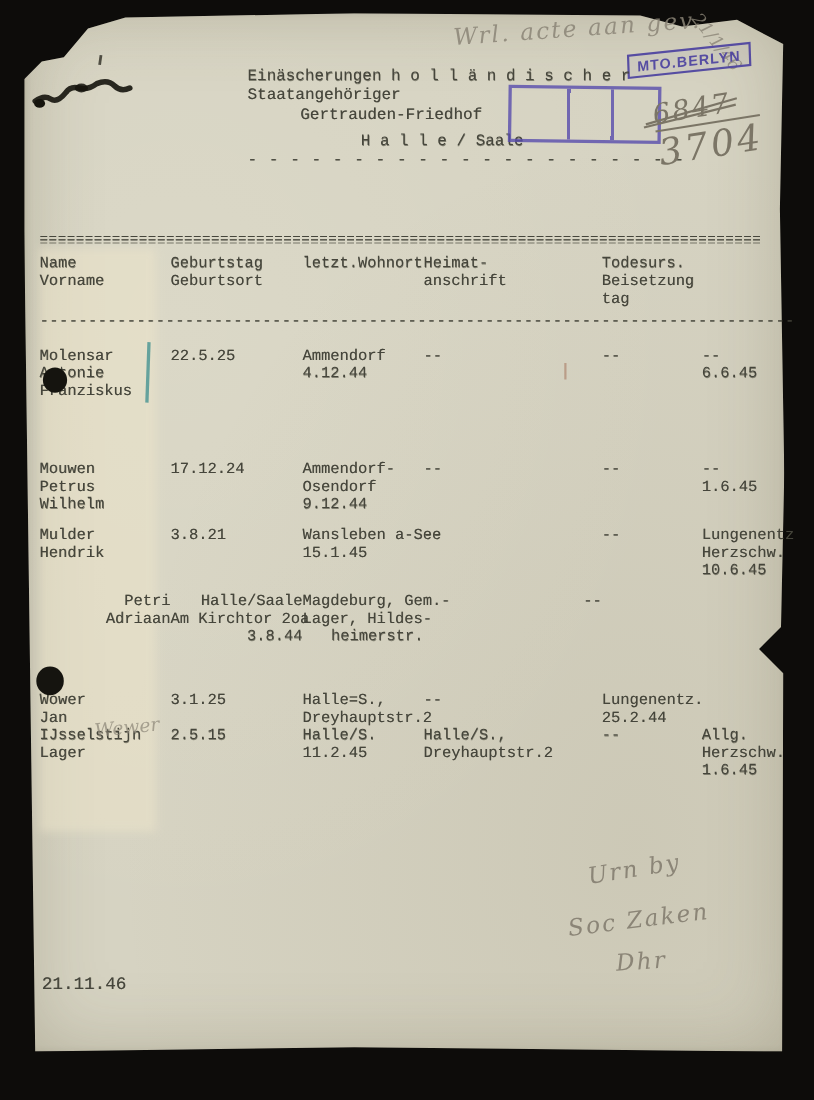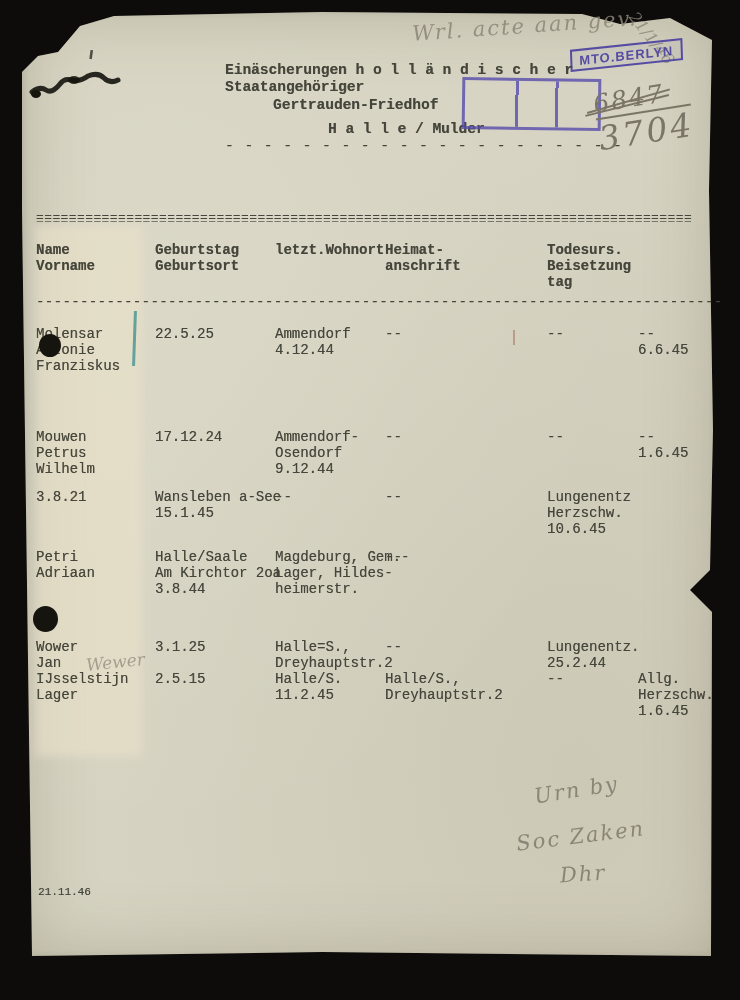--- a/index.html
+++ b/index.html
@@ -23,34 +23,34 @@
   .light-strip{
     position:absolute;left:36px;top:226px;width:106px;height:530px;
     background:#ece4ca;opacity:.55;filter:blur(4px);
   }
 
   
   .typed{color:#45453b;text-shadow:.3px .4px .5px rgba(58,58,46,.55);}
   .abs{position:absolute;}
 
   .hdr-line{font-size:14.5px;line-height:17px;white-space:pre;}
-  .hdr-b{font-weight:bold;}
+  .hdr-b{font-weight:normal;}
 
   
   .table{position:absolute;left:36px;top:210px;width:684px;font-size:14px;line-height:16px;}
   .rule{white-space:pre;overflow:hidden;letter-spacing:.4px;color:#45453b;}
   .rule-eq{text-shadow:0 3px 0 rgba(69,69,59,.65);height:12px;font-size:13px;}
   .rule-dash{margin-top:4px;height:14px;}
   .grid{display:grid;grid-template-columns:119px 120px 110px 162px 91px 82px;}
   .cell{white-space:pre;overflow:visible;}
-  .thead{margin-top:20px;}
+  .thead{margin-top:10px;}
   .tbody{margin-top:18px;}
   .row{margin-bottom:12px;}
   .row.g-big{margin-bottom:55px;}
-  .row.g-mid{margin-bottom:42px;}
+  .row.g-mid{margin-bottom:42px;text-align:right;}
   .row.g-sm{margin-bottom:0;}
 
   
   .stamp-mto{
     position:absolute;left:570px;top:44px;
     border:2.5px solid #4c42a0;color:#4c42a0;background:rgba(80,70,170,.05);
     font-family:"Liberation Sans",sans-serif;font-weight:bold;
     font-size:13px;letter-spacing:1px;padding:2px 7px 1px 7px;
     transform:rotate(-6deg) skewX(-4deg);opacity:.92;
   }
@@ -82,21 +82,21 @@
   
   .ink-mark{position:absolute;left:26px;top:42px;width:120px;height:66px;}
   .hole{position:absolute;background:#15140f;border-radius:50%;}
   .hole1{left:39px;top:334px;width:22px;height:23px;}
   .hole2{left:33px;top:606px;width:25px;height:26px;}
   .teal-mark{position:absolute;left:133px;top:311px;width:2.5px;height:55px;
       background:#3b8d8d;opacity:.75;transform:rotate(2deg);}
   .red-tick{position:absolute;left:513px;top:330px;width:2px;height:15px;
       background:#a06a52;opacity:.5;}
 
-  .footer-date{left:38px;top:886px;font-size:11px;}
+  .footer-date{left:38px;top:886px;font-size:16px;}
 </style>
 </head>
 <body>
 
 <div class="paper"></div>
 <div class="light-strip"></div>
 
 <svg class="ink-mark" viewBox="0 0 120 66">
   <path d="M6 50 q8 -6 14 -2 t14 -6 q4 -6 12 -4 t16 -4 q10 -4 16 2 t14 2" fill="none" stroke="#15140d" stroke-width="5" stroke-linecap="round" opacity=".9"></path>
   <ellipse cx="10" cy="52" rx="5" ry="4" fill="#15140d"></ellipse>
@@ -105,21 +105,21 @@
 </svg>
 
 <div class="abs pencil note-top">Wrl. acte aan gev.</div>
 <div class="abs pencil note-top-date">21/1/46</div>
 
 <div class="stamp-mto">MTO.BERLYN</div>
 
 <div class="abs typed hdr-line hdr-b" style="left:225px;top:62px;">Einäscherungen h o l l ä n d i s c h e r</div>
 <div class="abs typed hdr-line hdr-b" style="left:225px;top:79px;">Staatangehöriger</div>
 <div class="abs typed hdr-line hdr-b" style="left:273px;top:97px;">Gertrauden-Friedhof</div>
-<div class="abs typed hdr-line hdr-b" style="left:328px;top:121px;">H a l l e / Mulder</div>
+<div class="abs typed hdr-line hdr-b" style="left:328px;top:121px;">H a l l e / Saale</div>
 <div class="abs typed hdr-line" style="left:225px;top:138px;letter-spacing:1px;">- - - - - - - - - - - - - - - - - - - - -</div>
 
 <div class="stamp-boxes"></div>
 
 <div class="abs pencil num-note">
   <div class="num-old">6847</div>
   <div class="num-new">3704</div>
 </div>
 
 <div class="table typed">
@@ -160,20 +160,22 @@
       <div class="cell">17.12.24</div>
       <div class="cell">Ammendorf-
 Osendorf
 9.12.44</div>
       <div class="cell">--</div>
       <div class="cell">--</div>
       <div class="cell">--
 1.6.45</div>
     </div>
     <div class="grid row">
+      <div class="cell">Mulder
+Hendrik</div>
       <div class="cell">3.8.21</div>
       <div class="cell">Wansleben a-See
 15.1.45</div>
       <div class="cell">--</div>
       <div class="cell">--</div>
       <div class="cell">Lungenentz
 Herzschw.
 10.6.45</div>
     </div>
     <div class="grid row g-mid">

